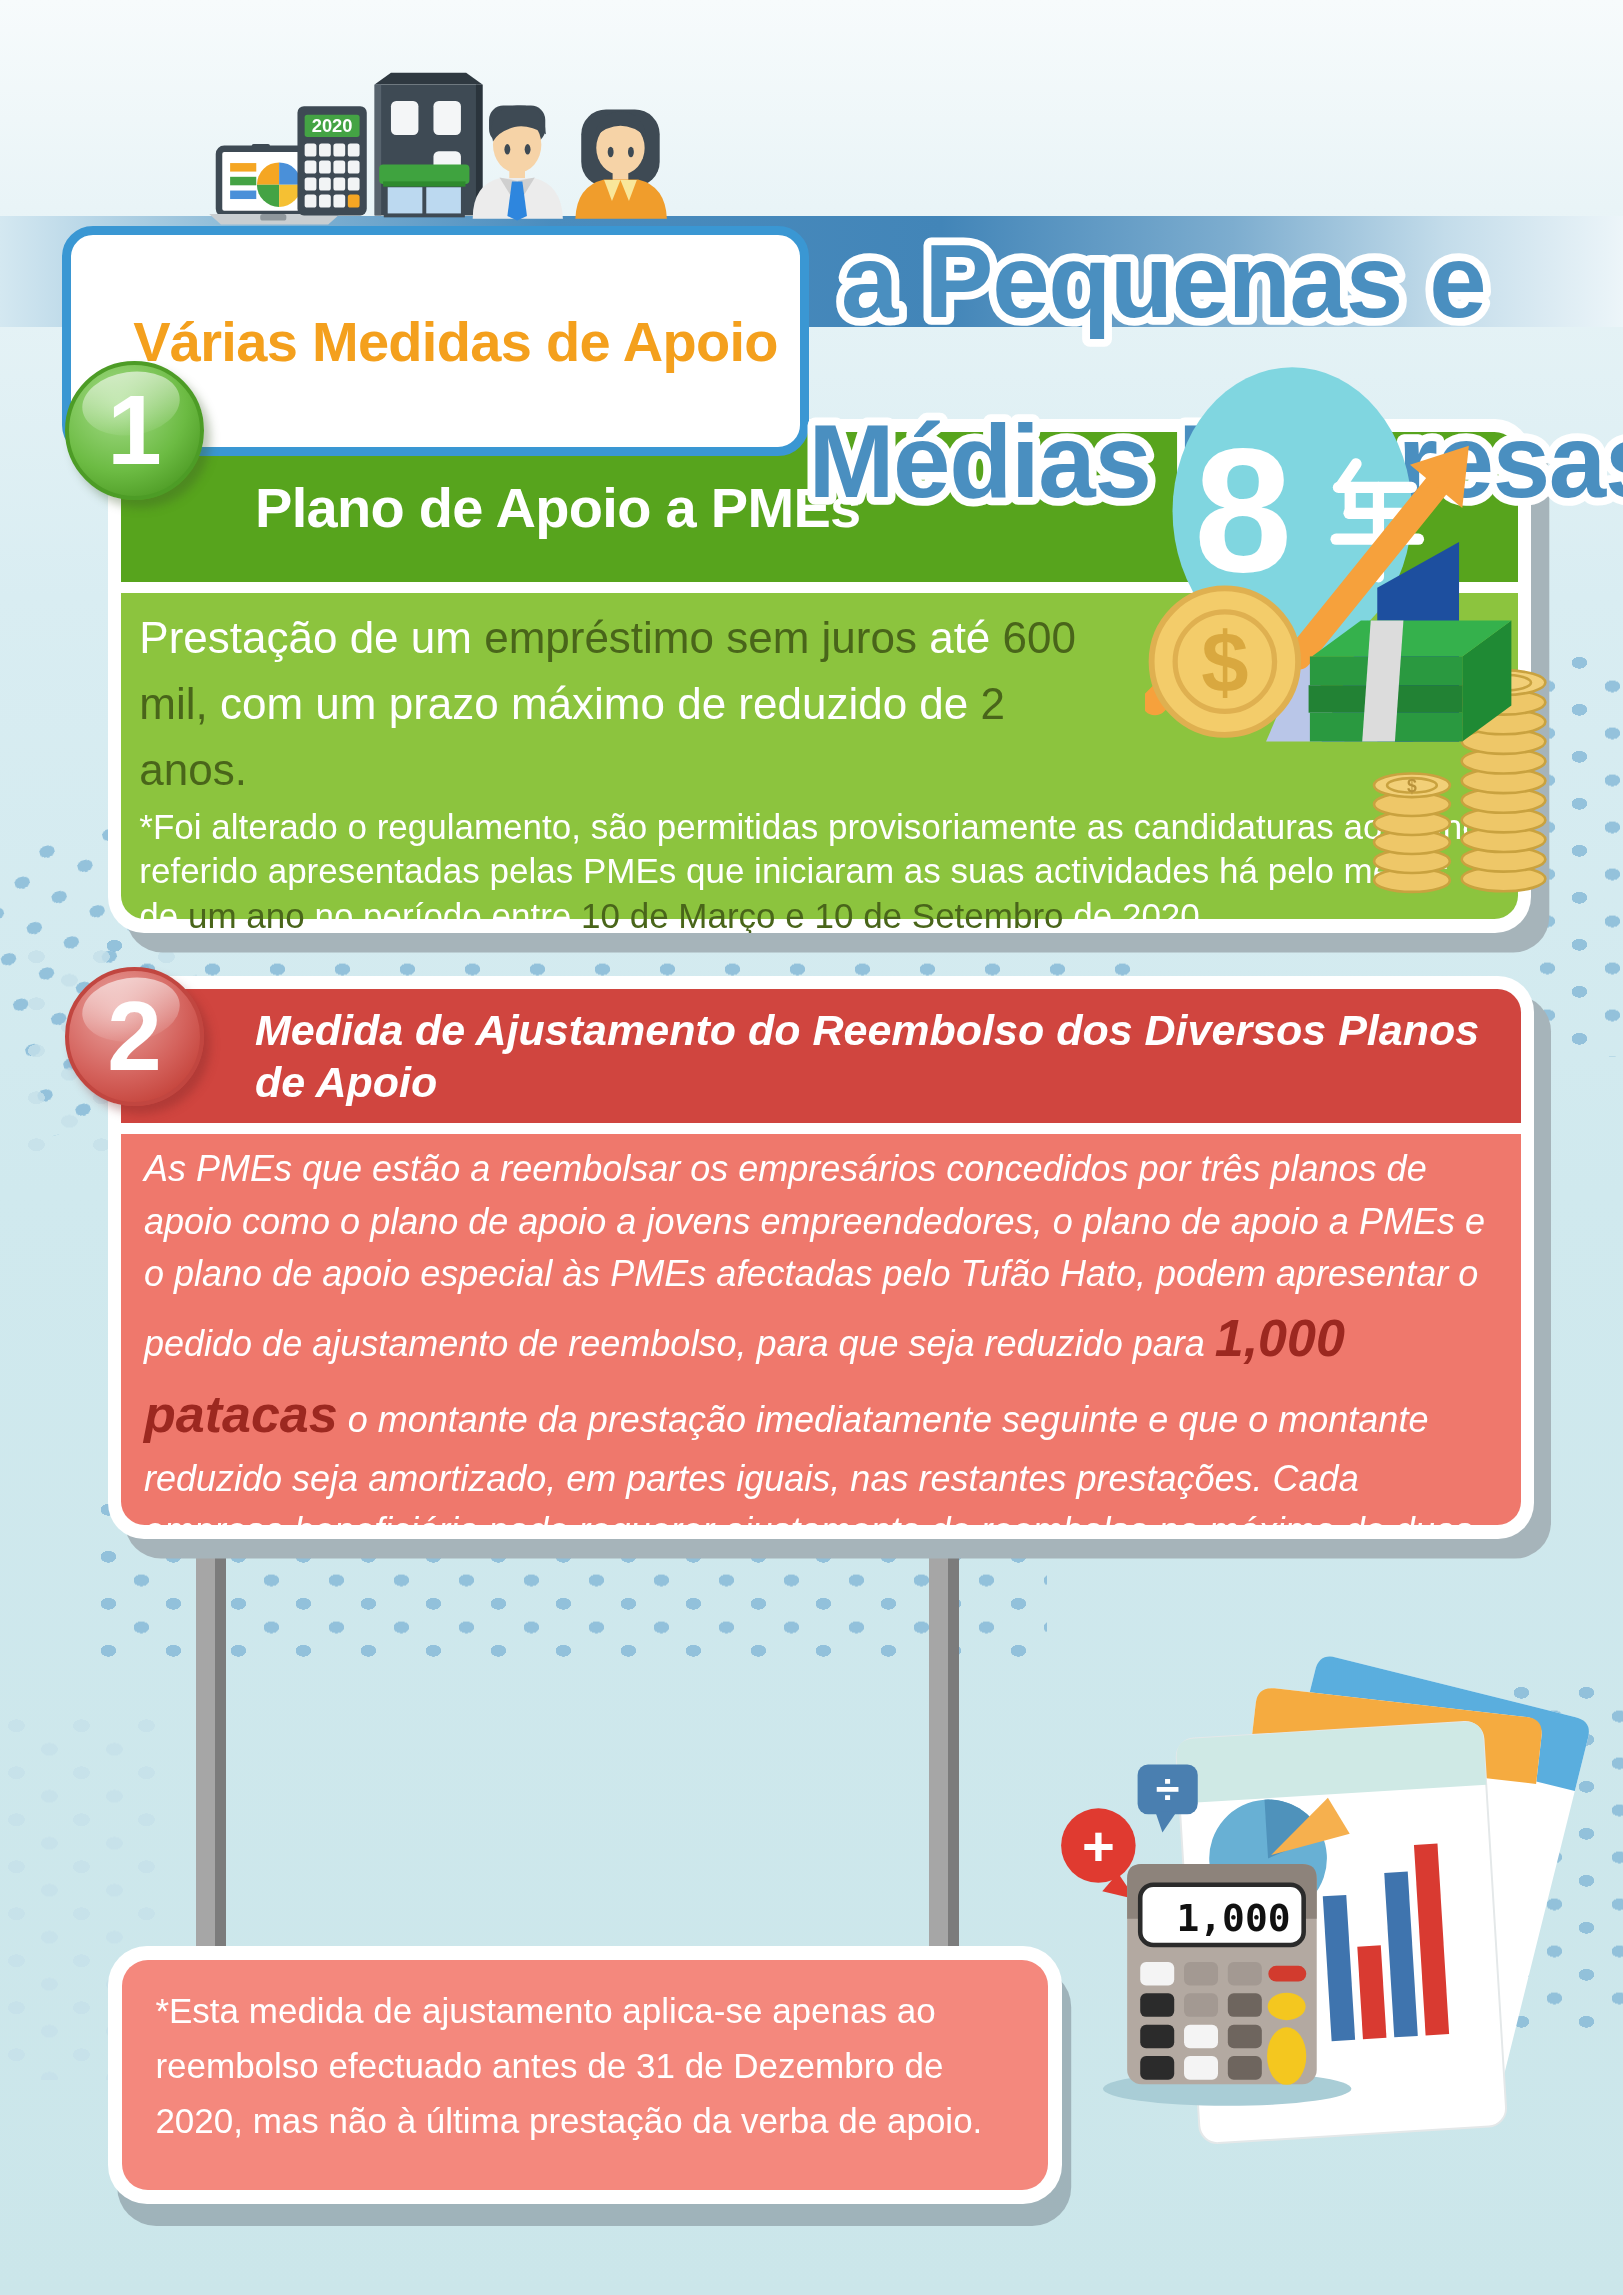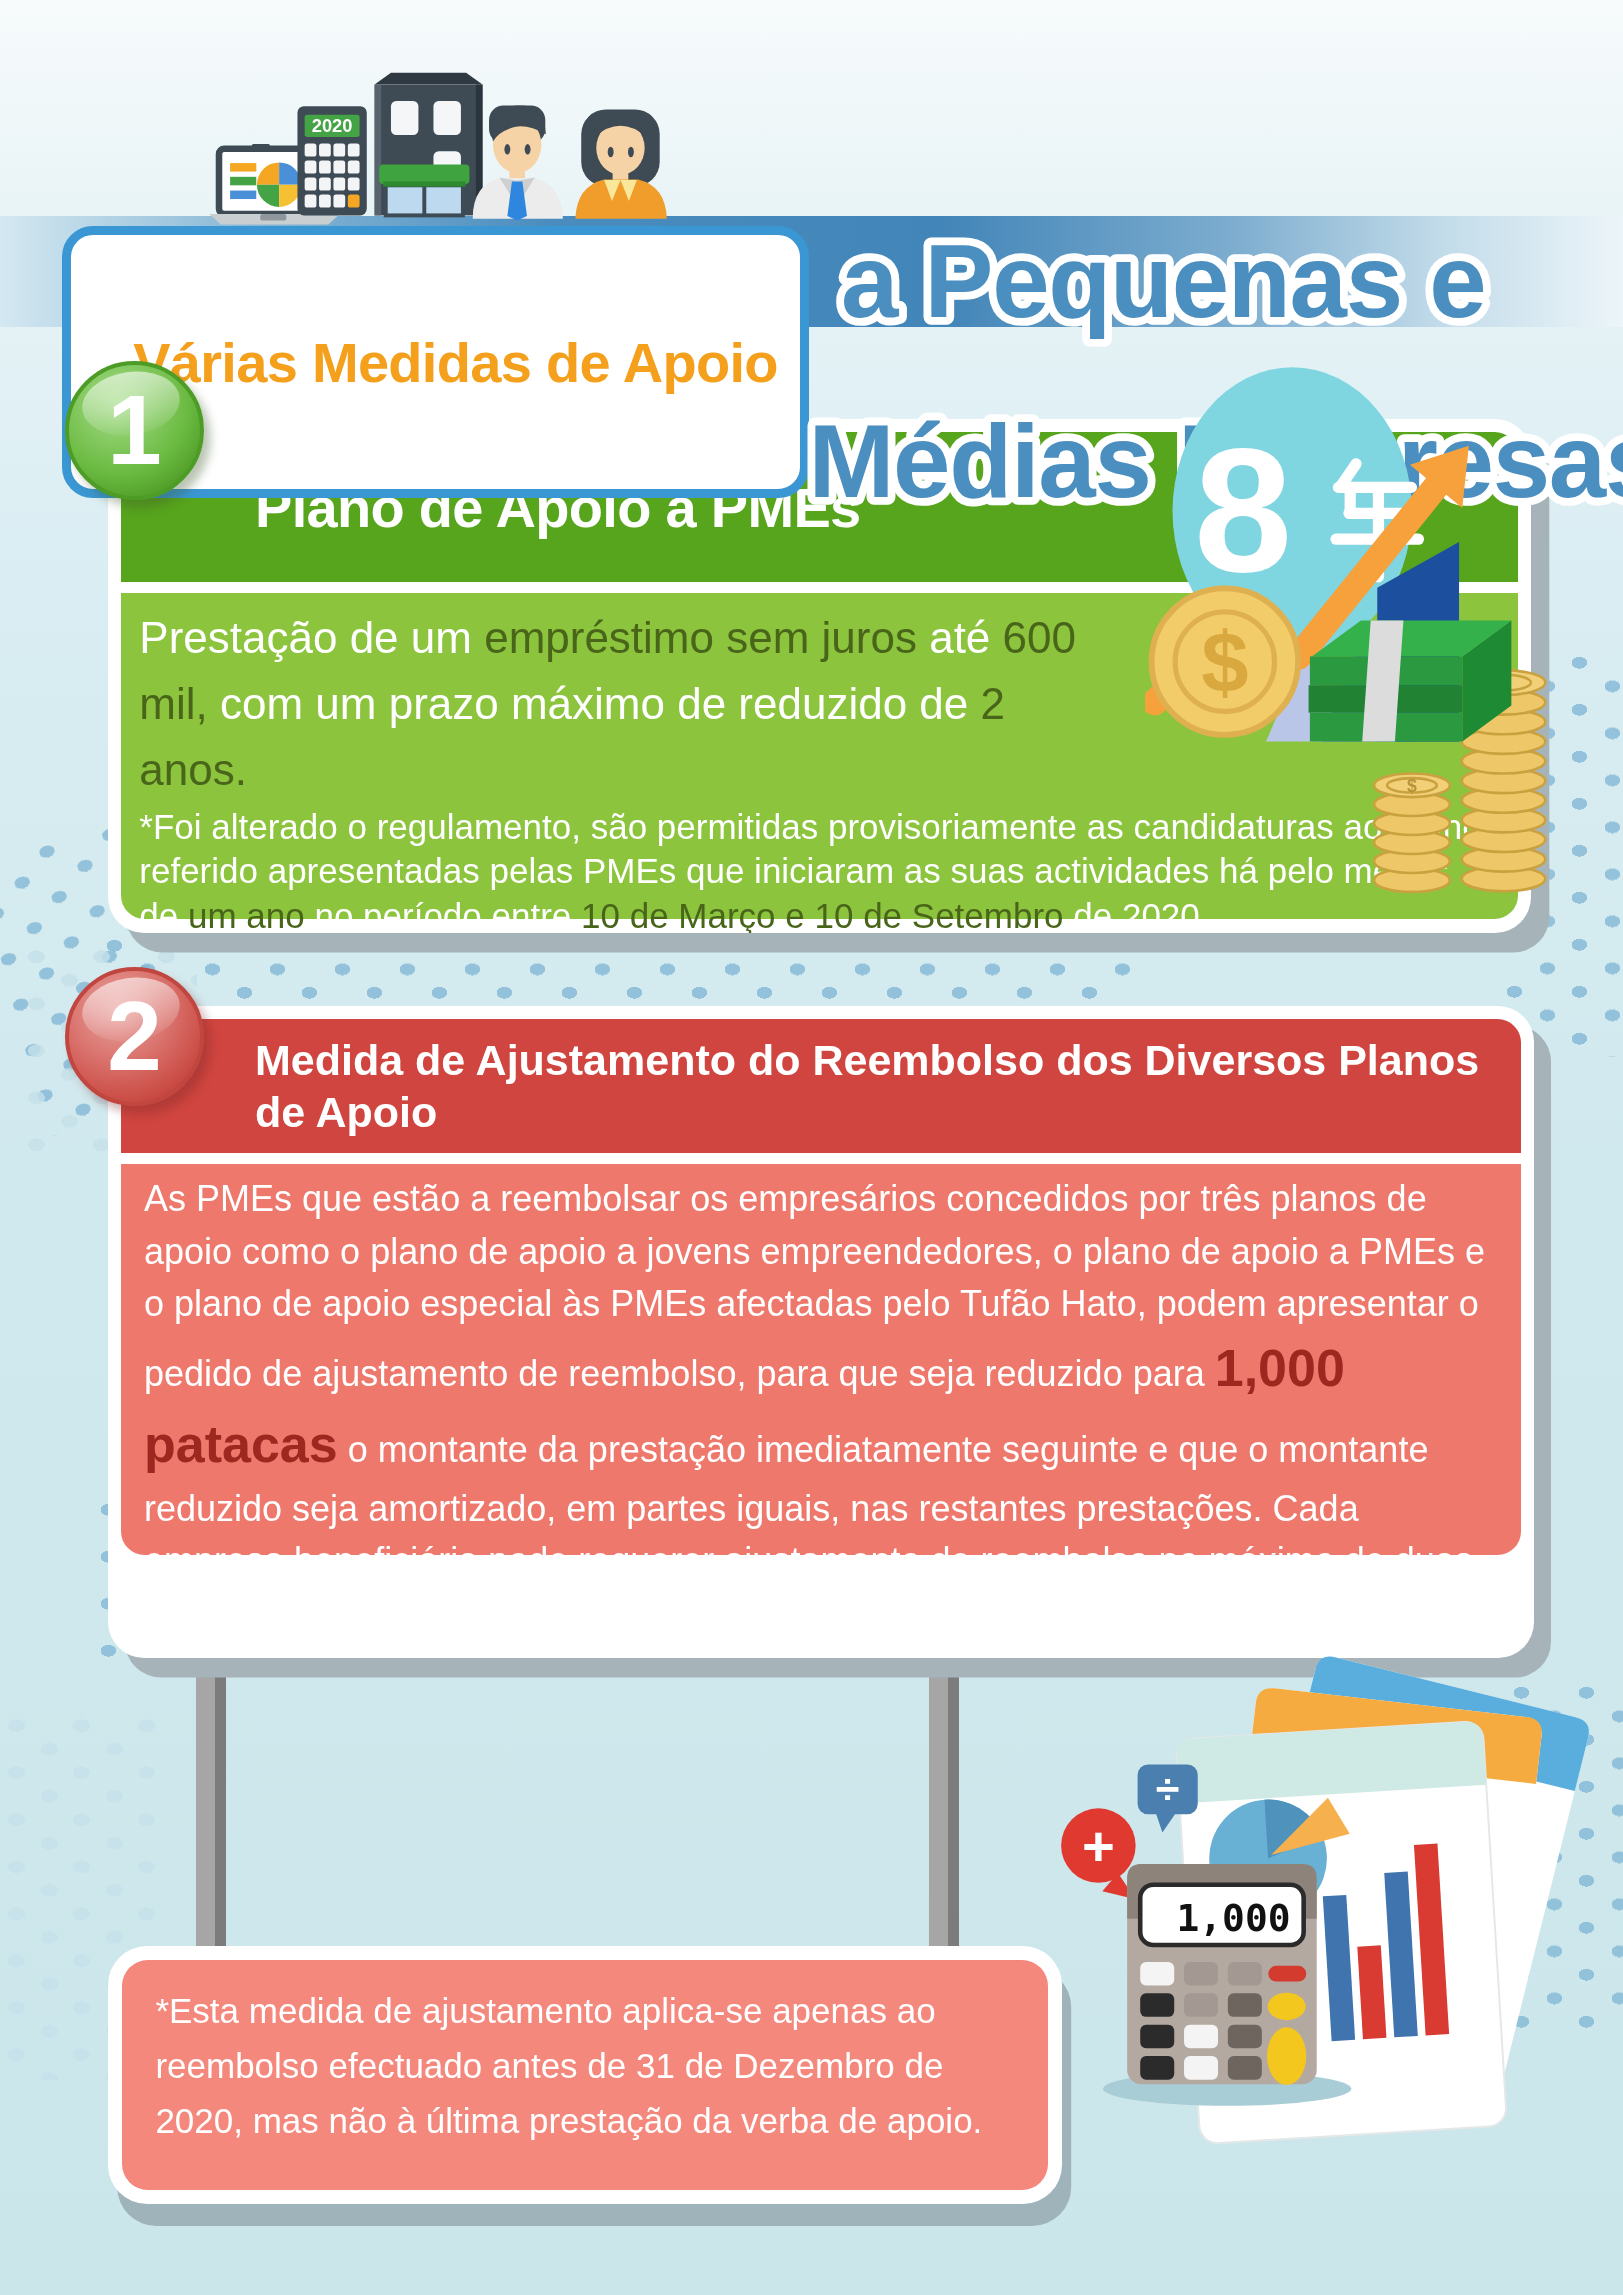--- a/index.html
+++ b/index.html
@@ -14,30 +14,30 @@
       radial-gradient(7.9px 5.9px at 16.4px 11.8px,#84b8d7 97%,rgba(132,184,215,0));
     background-size:65px 47px,65px 47px;
     background-position:0 0,33px 23.6px;}
   .dots.pale{background-image:
       radial-gradient(8.5px 6.5px at 16.4px 11.8px,#c6e1ea 97%,rgba(198,225,234,0)),
       radial-gradient(8.5px 6.5px at 16.4px 11.8px,#c6e1ea 97%,rgba(198,225,234,0));}
   
   .band{left:0;top:216px;width:1623px;height:111px;z-index:0;
     background:linear-gradient(90deg,#d4e8f1 0%,#8fbcd8 14%,#4a8cbe 34%,#4285b8 58%,#7dadcf 76%,#c3dcea 89%,#ecf5f9 100%);}
   
-  .title-box{left:62px;top:226px;width:747px;height:272px;background:#fff;border:9.2px solid #3a97d3;
+  .title-box{left:62px;top:226px;width:747px;height:230px;background:#fff;border:9.2px solid #3a97d3;
     border-radius:31px;box-sizing:border-box;display:flex;align-items:center;justify-content:center;z-index:2;padding-left:40px;}
   .title-box span{font-size:56px;font-weight:bold;color:#f4a01d;letter-spacing:-0.7px;white-space:nowrap;}
   .main-title{left:795px;top:160px;z-index:2;}
   .main-title text{font-family:"Liberation Sans",sans-serif;font-weight:bold;fill:#4a8fc0;
     stroke:#ffffff;stroke-width:24px;paint-order:stroke;stroke-linejoin:round;letter-spacing:-2px;}
   
   .frame{position:absolute;background:#fff;border-radius:36px;box-sizing:border-box;padding:13px;overflow:hidden;z-index:1;}
   .frame.s1{left:108px;top:419px;width:1423px;height:514px;box-shadow:18.3px 19.6px 0 #a6b4ba;}
-  .frame.s2{left:108px;top:1006px;width:1426px;height:652px;box-shadow:17px 19.6px 0 #a6b4ba;}
+  .frame.s2{left:108px;top:976px;width:1426px;height:563px;box-shadow:17px 19.6px 0 #a6b4ba;font-style:italic;}
   .frame.ex1{left:108px;top:1606px;width:976px;height:275px;border-radius:39px;box-shadow:10.5px 25px 0 #9fb3ba;padding:14.4px;}
   .frame.ex2{left:108px;top:1946px;width:954px;height:258px;border-radius:39px;box-shadow:9.2px 22px 0 #9fb3ba;padding:14.4px;}
   .s1-head{height:150px;background:#57a41d;border-radius:23.6px 23.6px 0 0;display:flex;align-items:center;padding-left:134px;box-sizing:border-box;}
   .s1-head span{color:#fff;font-size:56px;font-weight:bold;letter-spacing:-0.7px;}
   .block-gap{height:11px;}
   .s1-body{height:326px;background:#8cc43e;border-radius:0 0 23.6px 23.6px;box-sizing:border-box;
     padding:11.8px 26px 0 18.3px;color:#fff;}
   .s1-body .p1{margin:0 0 2.6px 0;font-size:44px;line-height:1.5;max-width:962px;}
   .s1-body .p2{margin:0;font-size:35px;line-height:1.26;}
   .em-green{color:#49651a;font-weight:normal;}

